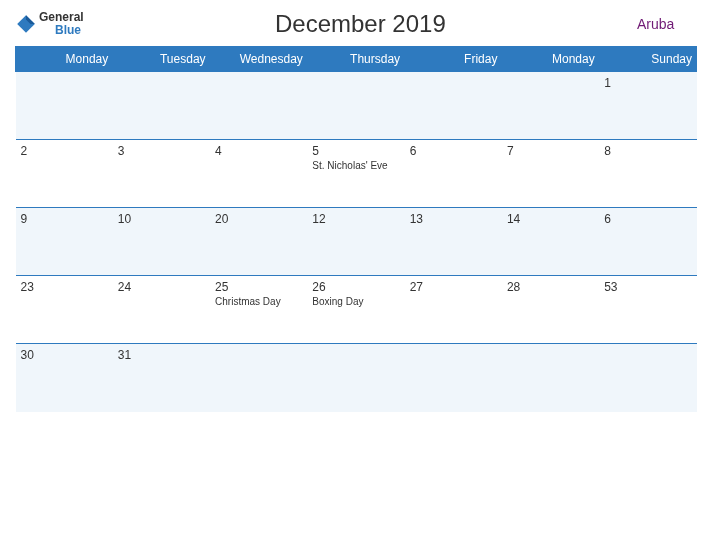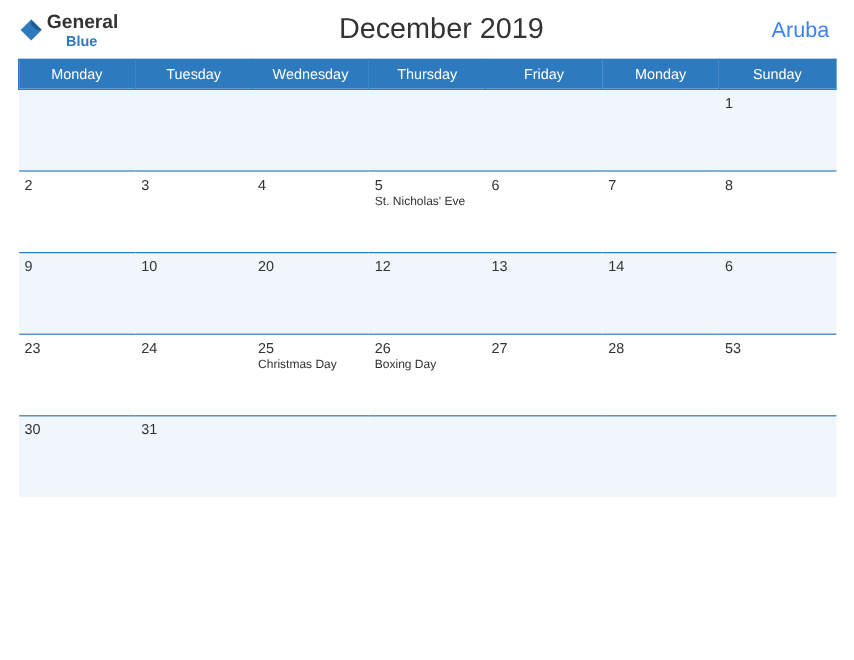--- a/index.html
+++ b/index.html
@@ -27,54 +27,54 @@
       align-items: center;
       font-size: 13px;
       font-weight: bold;
       color: #333;
     }
     .logo-text {
       display: flex;
       flex-direction: column;
       line-height: 1.1;
     }
-    .logo-general { color: #333; font-size: 16px; font-weight: bold; }
+    .logo-general { color: #333; font-size: 12px; font-weight: bold; }
     .logo-blue { color: #2e7abf; font-size: 12px; font-weight: bold; margin-left: 16px; }
     .logo-icon {
       width: 22px;
       height: 22px;
       margin-right: 2px;
     }
     .month-title {
       font-size: 24px;
       color: #333;
       font-weight: normal;
       text-align: center;
       flex: 1;
     }
     .country {
-      font-size: 18px;
-      color: #3b82f6;
-      text-align: center;
+      font-size: 14px;
+      color: #701a75;
+      text-align: left;
       min-width: 60px;
     }
     .calendar-table {
       width: 100%;
       border-collapse: collapse;
       table-layout: fixed;
     }
     .calendar-table thead tr {
       background-color: #2e7abf;
       color: #fff;
     }
     .calendar-table thead th {
       padding: 5px 4px;
       font-size: 12px;
       font-weight: normal;
-      text-align: center;
+      text-align: right;
       border: 1px solid #2e7abf;
     }
     .calendar-table tbody tr {
       height: 68px;
     }
     .calendar-table tbody tr:nth-child(odd) {
       background-color: #f0f6fb;
     }
     .calendar-table tbody tr:nth-child(even) {
       background-color: #fff;

